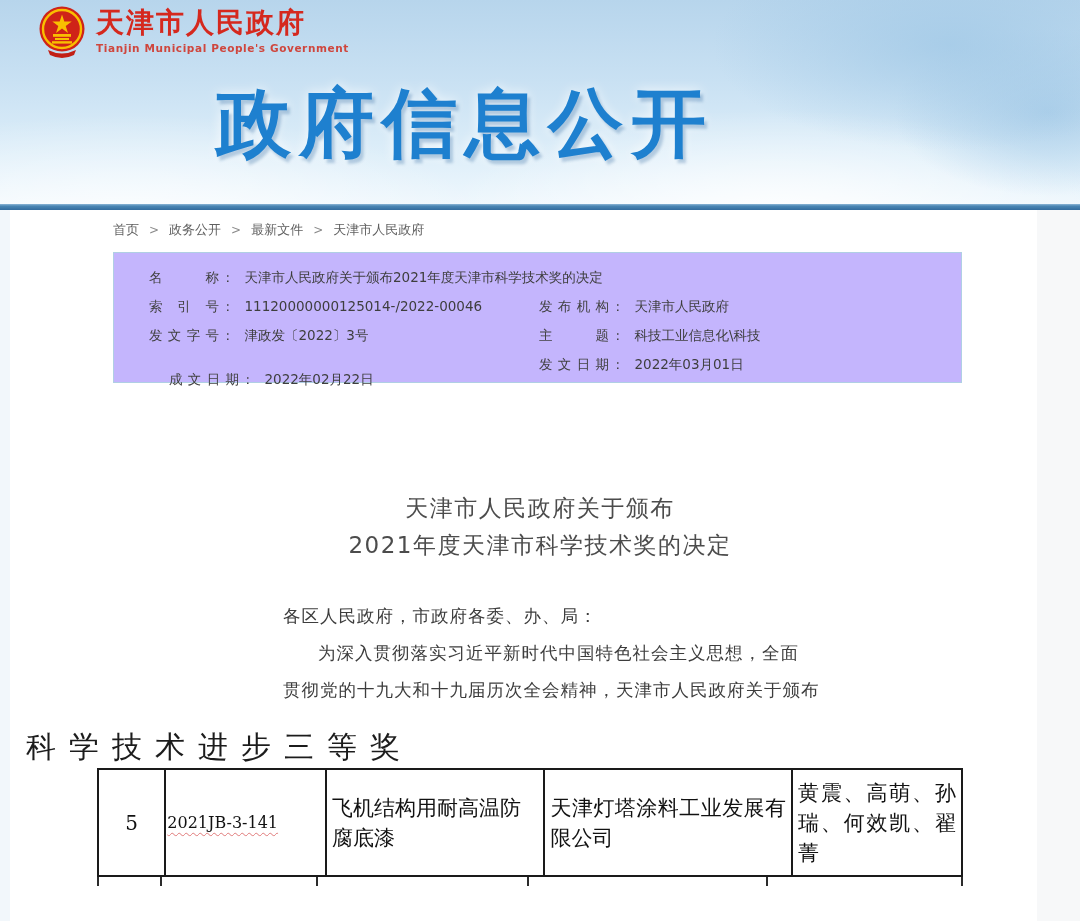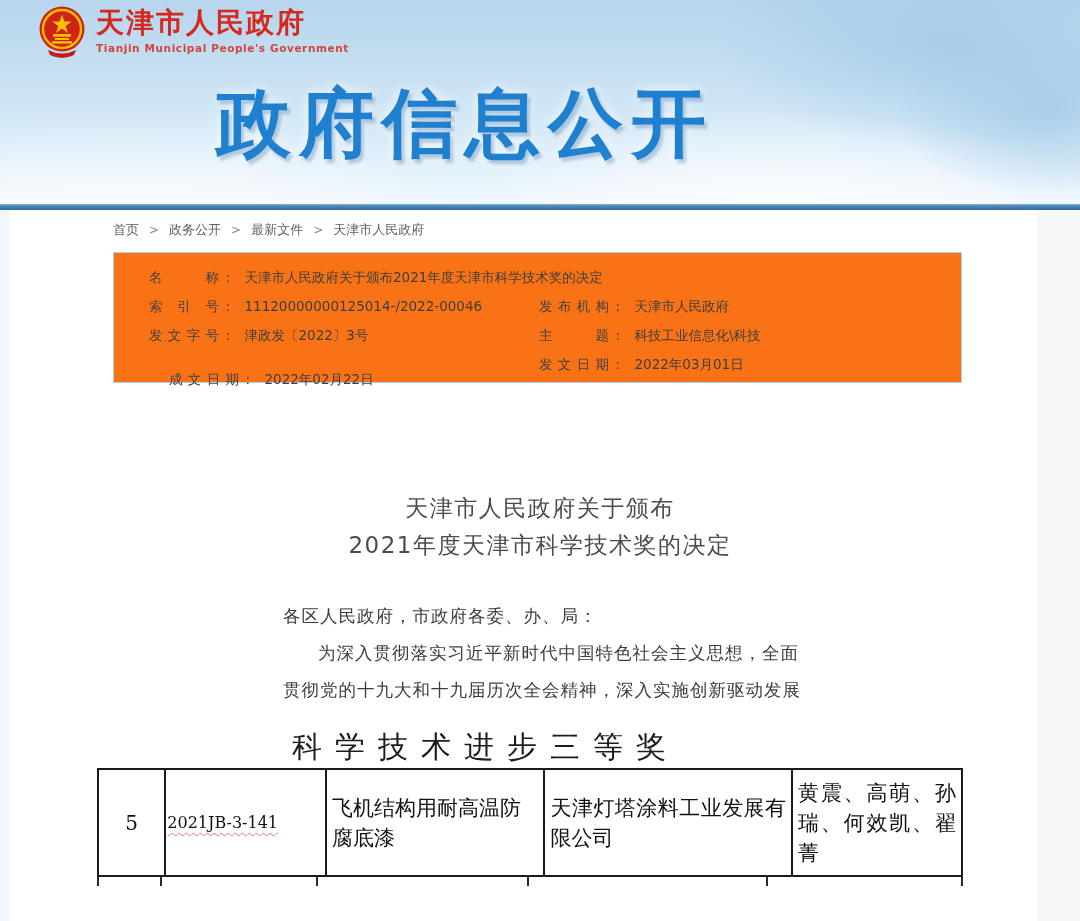--- a/index.html
+++ b/index.html
@@ -38,21 +38,21 @@
   .left-band { position:absolute; left:0; top:0; width:10px; height:711px; background:#f2f7fb; }
 
   
   .breadcrumb { position:absolute; left:113px; top:11px; display:flex; align-items:center;
     font-size:13px; color:#666; }
   .crumb { color:#5f5f5f; cursor:pointer; }
   .crumb-sep { color:#8a8a8a; margin:0 10px; font-size:12px; }
 
   
   .meta-box { position:absolute; left:113px; top:42px; width:849px; height:131px;
-    background:#f97316; border:1px solid #b0cfe4; font-size:13.5px; color:#3e3e3e; }
+    background:#c4b5fd; border:1px solid #b0cfe4; font-size:13.5px; color:#3e3e3e; }
   .field { position:absolute; white-space:nowrap; line-height:17px; }
   .flabel { display:inline-block; width:70px; text-align:justify; text-align-last:justify;
     vertical-align:top; color:#424242; }
   .fcolon { display:inline-block; margin:0 2px 0 2px; color:#424242; }
   .fvalue { display:inline-block; margin-left:8px; color:#3e3e3e; }
   .f-name        { top:16px;  left:35px; }
   .f-index-no    { top:45px;  left:35px; }
   .f-publisher   { top:45px;  left:425px; }
   .f-doc-no      { top:74px;  left:35px; }
   .f-topic       { top:74px;  left:425px; }
@@ -61,21 +61,21 @@
 
   
   .doc-title { position:absolute; left:0; top:280px; width:1080px; text-align:center;
     font-size:23px; color:#4c4c4c; letter-spacing:1.5px; line-height:37px; }
   .doc-line { position:absolute; font-size:17.5px; color:#3d3d3d; letter-spacing:1px;
     white-space:nowrap; }
   .doc-salutation { left:283px; top:394px; }
   .doc-para-1 { left:318px; top:431px; }
   .doc-para-2 { left:283px; top:468px; }
 
-  .section-heading { position:absolute; left:0; top:517px; width:945px; text-align:center;
+  .section-heading { position:absolute; left:0; top:517px; width:945px; 
     font-family:"DejaVu Serif","Liberation Serif",serif; font-size:30px; color:#1c1c1c;
     letter-spacing:13px; text-indent:26px; }
 
   
   .award-table { position:absolute; left:97px; top:558px; width:866px; height:109px;
     border-collapse:collapse; table-layout:fixed; }
   .award-table td { border:2px solid #1a1a1a; font-size:21px; color:#111;
     vertical-align:middle; line-height:30px; padding:0 5px; overflow:hidden; }
   td.c-no   { width:65px;  text-align:center; font-family:"DejaVu Serif","Liberation Serif",serif; font-size:20px; }
   td.c-code { width:155px; font-family:"DejaVu Serif","Liberation Serif",serif; font-size:16px; padding-left:1px; }
@@ -149,21 +149,21 @@
       </div>
     </div>
 
     <div class="doc-title">
       <div>天津市人民政府关于颁布</div>
       <div>2021年度天津市科学技术奖的决定</div>
     </div>
 
     <div class="doc-line doc-salutation">各区人民政府，市政府各委、办、局：</div>
     <div class="doc-line doc-para-1">为深入贯彻落实习近平新时代中国特色社会主义思想，全面</div>
-    <div class="doc-line doc-para-2">贯彻党的十九大和十九届历次全会精神，深入实施创新驱动发展</div>
+    <div class="doc-line doc-para-2">贯彻党的十九大和十九届历次全会精神，天津市人民政府关于颁布</div>
 
     <div class="section-heading">科学技术进步三等奖</div>
 
     <table class="award-table">
       <tbody>
         <tr>
           <td class="c-no">5</td>
           <td class="c-code"><span class="wavy">2021JB-3-141</span></td>
           <td class="c-project">飞机结构用耐高温防腐底漆</td>
           <td class="c-org">天津灯塔涂料工业发展有限公司</td>

